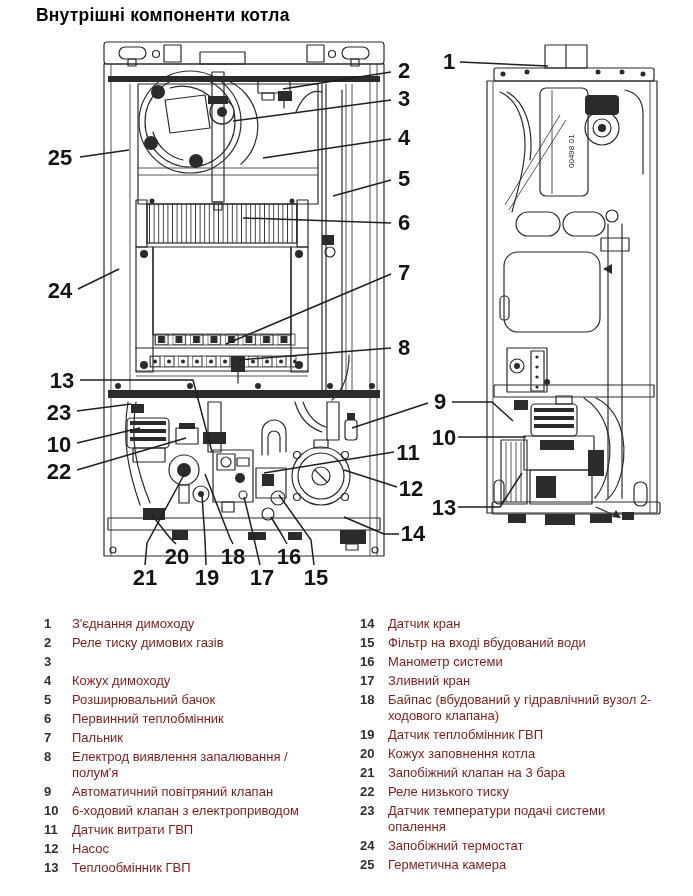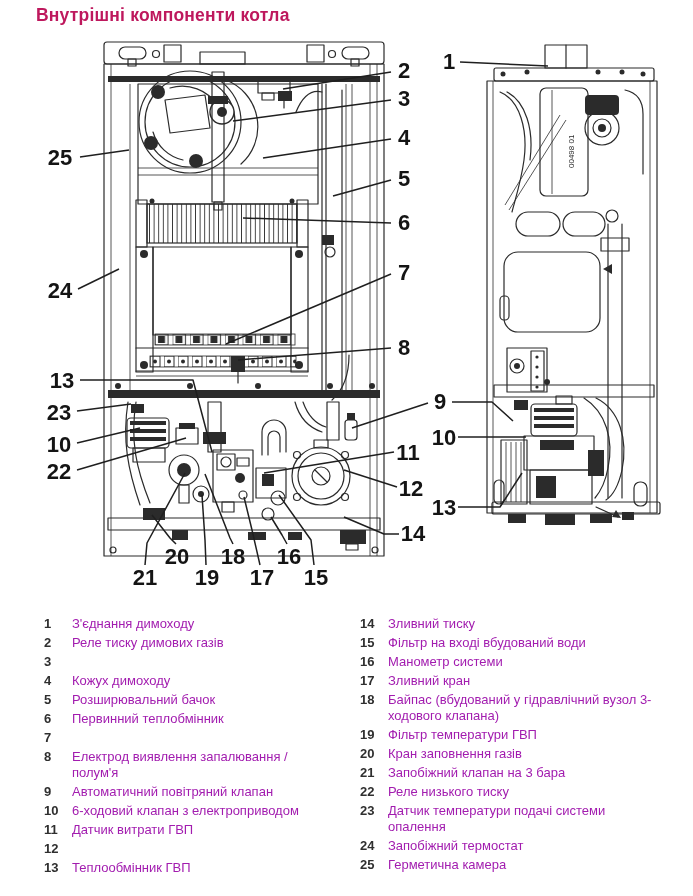--- a/index.html
+++ b/index.html
@@ -1,32 +1,32 @@
 <!DOCTYPE html>
 <html><head>
 <meta charset="utf-8">
 <style>
   html,body{margin:0;padding:0;background:#ffffff;}
   .page{position:relative;width:693px;height:896px;background:#ffffff;overflow:hidden;
         font-family:"Liberation Sans", sans-serif;color:#2b2b2b;}
-  .title{position:absolute;left:36px;top:5px;font-size:17.5px;font-weight:bold;color:#be185d;letter-spacing:.2px;}
+  .title{position:absolute;left:36px;top:5px;font-size:17.5px;font-weight:bold;color:#000000;letter-spacing:.2px;}
   svg.diagram{position:absolute;left:0;top:0;}
   svg .ln{stroke:#2b2b2b;stroke-width:1.2;fill:none;stroke-linejoin:round;stroke-linecap:round;}
   svg .thin{stroke:#2b2b2b;stroke-width:.8;fill:none;}
   svg .dk{fill:#2b2b2b;stroke:none;}
   svg .leader{stroke:#1f1f1f;stroke-width:1.5;fill:none;stroke-linejoin:round;}
   svg text.callout{font-family:"Liberation Sans",sans-serif;font-size:22px;font-weight:bold;fill:#141414;
        text-anchor:middle;dominant-baseline:central;}
   svg text.partlabel{font-family:"Liberation Sans",sans-serif;font-size:8px;fill:#2b2b2b;}
   .legend-col{position:absolute;top:616px;}
   .legend-col.left{left:44px;width:276px;}
   .legend-col.right{left:360px;width:300px;}
   .legend-item{display:flex;align-items:flex-start;margin-bottom:3px;font-size:13px;line-height:16px;}
   .legend-num{flex:0 0 28px;font-weight:bold;color:#2f2f2f;}
-  .legend-text{flex:1;color:#a21caf;}
+  .legend-text{flex:1;color:#7f1d1d;}
 </style>
 </head>
 <body>
 
 <div class="page">
 
   <div class="title">Внутрішні компоненти котла</div>
 
   <svg class="diagram" width="693" height="612" viewBox="0 0 693 612" xmlns="http://www.w3.org/2000/svg">
     <defs>
@@ -400,73 +400,75 @@
       <div class="legend-item">
         <span class="legend-num">5</span>
         <span class="legend-text">Розширювальний бачок</span>
       </div>
       <div class="legend-item">
         <span class="legend-num">6</span>
         <span class="legend-text">Первинний теплобмінник</span>
       </div>
       <div class="legend-item">
         <span class="legend-num">7</span>
+        <span class="legend-text">Пальник</span>
       </div>
       <div class="legend-item">
         <span class="legend-num">8</span>
         <span class="legend-text">Електрод виявлення запалювання / полум'я</span>
       </div>
       <div class="legend-item">
         <span class="legend-num">9</span>
         <span class="legend-text">Автоматичний повітряний клапан</span>
       </div>
       <div class="legend-item">
         <span class="legend-num">10</span>
         <span class="legend-text">6-ходовий клапан з електроприводом</span>
       </div>
       <div class="legend-item">
         <span class="legend-num">11</span>
         <span class="legend-text">Датчик витрати ГВП</span>
       </div>
       <div class="legend-item">
         <span class="legend-num">12</span>
+        <span class="legend-text">Насос</span>
       </div>
       <div class="legend-item">
         <span class="legend-num">13</span>
         <span class="legend-text">Теплообмінник ГВП</span>
       </div>
     </div>
   <div class="legend-col right" id="legend-right">
       <div class="legend-item">
         <span class="legend-num">14</span>
-        <span class="legend-text">Зливний тиску</span>
+        <span class="legend-text">Датчик кран</span>
       </div>
       <div class="legend-item">
         <span class="legend-num">15</span>
         <span class="legend-text">Фільтр на вході вбудований води</span>
       </div>
       <div class="legend-item">
         <span class="legend-num">16</span>
         <span class="legend-text">Манометр системи</span>
       </div>
       <div class="legend-item">
         <span class="legend-num">17</span>
         <span class="legend-text">Зливний кран</span>
       </div>
       <div class="legend-item">
         <span class="legend-num">18</span>
-        <span class="legend-text">Байпас (вбудований у гідравлічний вузол 3-ходового клапана)</span>
+        <span class="legend-text">Байпас (вбудований у гідравлічний вузол 2-ходового клапана)</span>
       </div>
       <div class="legend-item">
         <span class="legend-num">19</span>
-        <span class="legend-text">Фільтр температури ГВП</span>
+        <span class="legend-text">Датчик теплобмінник ГВП</span>
       </div>
       <div class="legend-item">
         <span class="legend-num">20</span>
-        <span class="legend-text">Кран заповнення газів</span>
+        <span class="legend-text">Кожух заповнення котла</span>
       </div>
       <div class="legend-item">
         <span class="legend-num">21</span>
         <span class="legend-text">Запобіжний клапан на 3 бара</span>
       </div>
       <div class="legend-item">
         <span class="legend-num">22</span>
         <span class="legend-text">Реле низького тиску</span>
       </div>
       <div class="legend-item">

